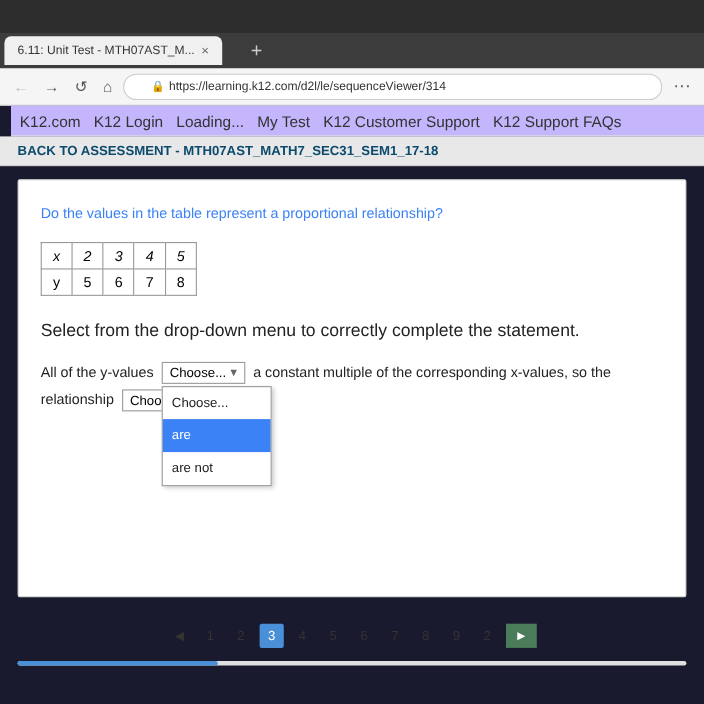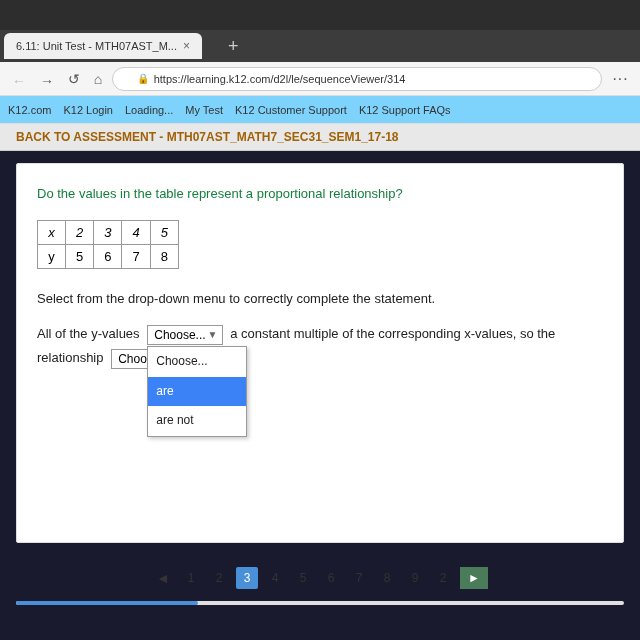--- a/index.html
+++ b/index.html
@@ -93,60 +93,61 @@
       color: #4caf50;
       font-size: 10px;
     }
     .menu-dots {
       font-size: 16px;
       color: #555;
       cursor: pointer;
       padding: 0 4px;
     }
     .bookmark-bar {
-      background: #7dd3fc;
+      background: #c4b5fd;
       height: 28px;
       display: flex;
       align-items: center;
       padding: 0 8px;
       gap: 12px;
       border-bottom: 1px solid #ddd;
-      font-size: 11px;
+      font-size: 14px;
+      margin-left: 10px;
     }
     .bookmark-item {
       color: #333;
       cursor: pointer;
       display: flex;
       align-items: center;
       gap: 3px;
     }
 
     
     .page-header {
       background: #e8e8e8;
       padding: 6px 16px;
       font-size: 12px;
       font-weight: bold;
-      color: #a16207;
+      color: #0c4a6e;
       border-bottom: 1px solid #ccc;
     }
 
     
     .page-content {
       background: #fff;
       margin: 12px 16px;
       padding: 20px;
       border: 1px solid #ddd;
       border-radius: 2px;
       min-height: 380px;
     }
 
     .question-text {
       font-size: 13px;
-      color: #15803d;
+      color: #3b82f6;
       margin-bottom: 16px;
       line-height: 1.5;
     }
 
     
     .data-table {
       border-collapse: collapse;
       margin-bottom: 20px;
       border: 1px solid #999;
     }
@@ -155,21 +156,21 @@
       padding: 4px 10px;
       text-align: center;
       font-size: 13px;
       min-width: 28px;
     }
     .data-table tr:first-child td {
       font-style: italic;
     }
 
     .instruction-text {
-      font-size: 13px;
+      font-size: 16px;
       color: #222;
       margin-bottom: 14px;
       line-height: 1.5;
     }
 
     
     .statement-row {
       font-size: 13px;
       color: #222;
       line-height: 1.8;

